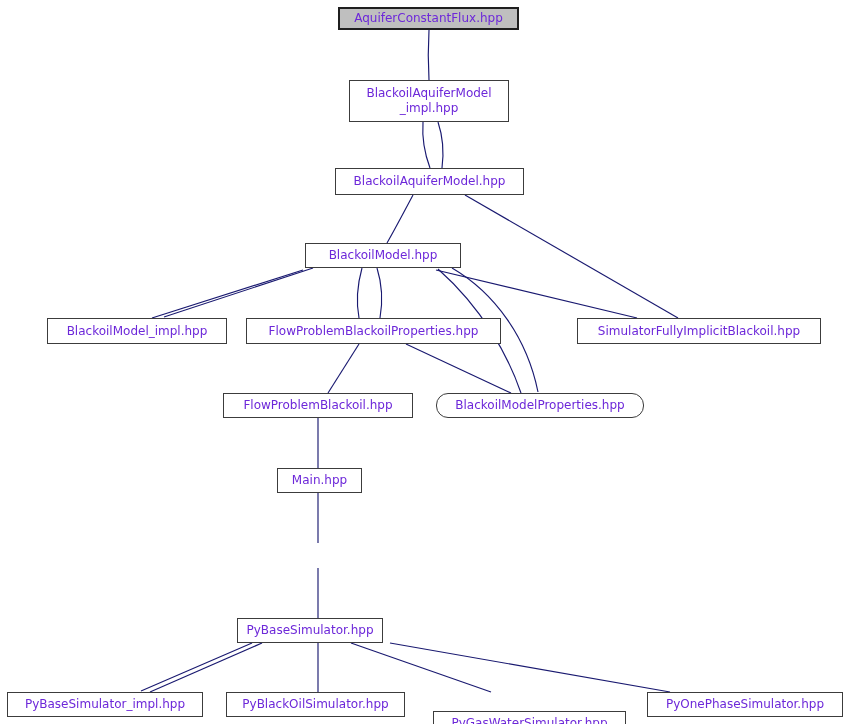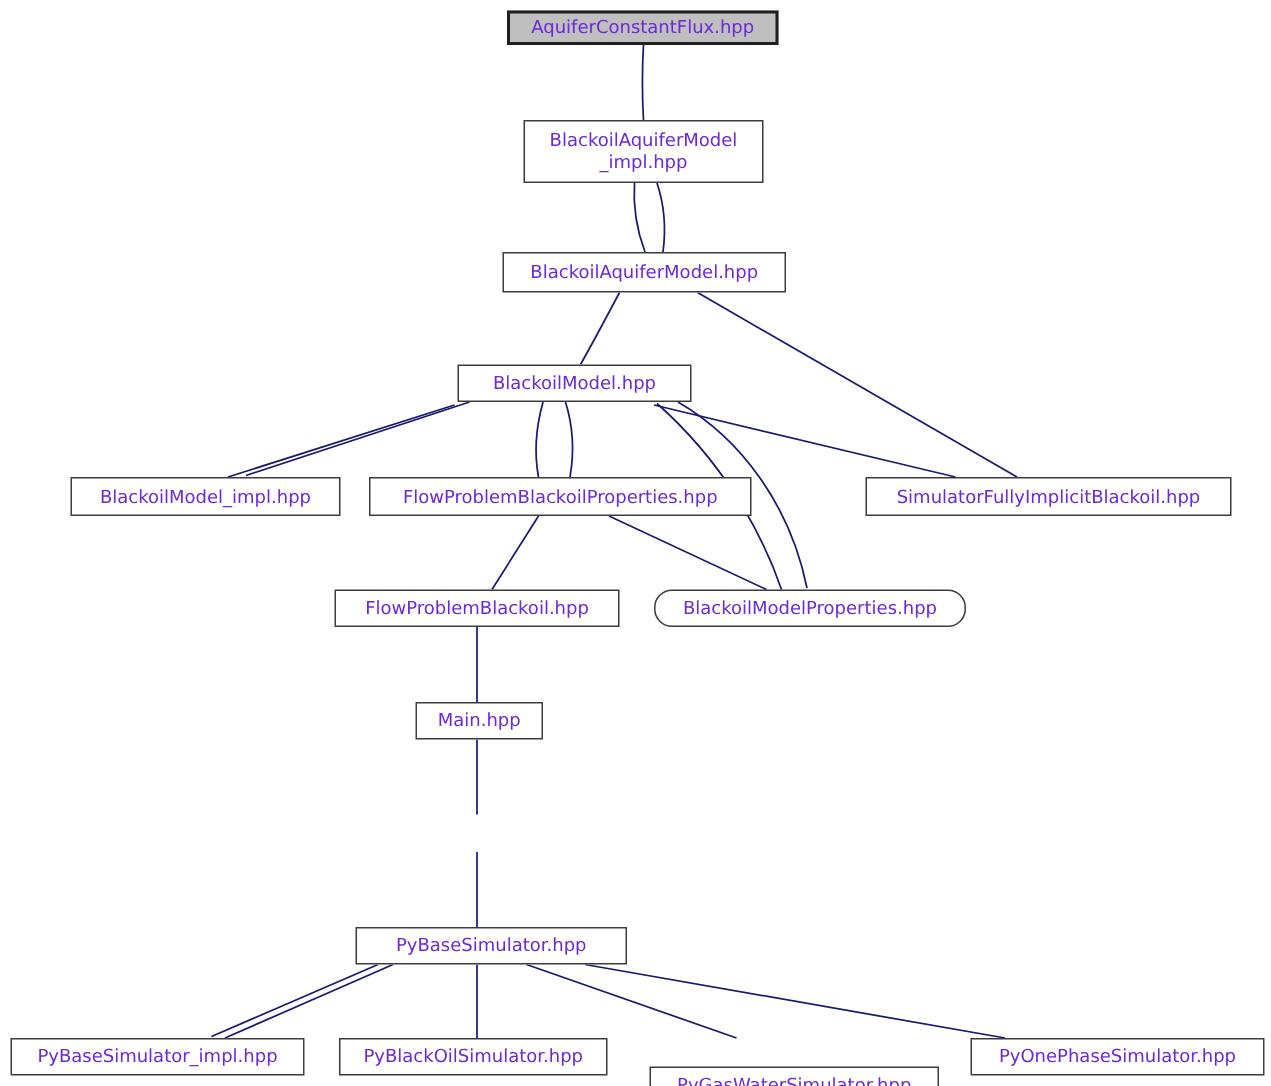--- a/index.html
+++ b/index.html
@@ -105,21 +105,21 @@
     </div>
     <div class="node" style="left: 223px; top: 393px; width: 190px; height: 25px; justify-content: center;">
       <span>FlowProblemBlackoil.hpp</span>
     </div>
     <div class="node" style="left: 436px; top: 393px; width: 208px; height: 25px; border-radius: 12px;">
       <span>BlackoilModelProperties.hpp</span>
     </div>
     <div class="node" style="left: 277px; top: 468px; width: 85px; height: 25px;">
       <span>Main.hpp</span>
     </div>
-    <div class="node" style="left: 237px; top: 618px; width: 181px; height: 25px;">
+    <div class="node" style="left: 237px; top: 618px; width: 146px; height: 25px;">
       <span>PyBaseSimulator.hpp</span>
     </div>
     <div class="node" style="left: 7px; top: 692px; width: 196px; height: 25px;">
       <span>PyBaseSimulator_impl.hpp</span>
     </div>
     <div class="node" style="left: 226px; top: 692px; width: 179px; height: 25px;">
       <span>PyBlackOilSimulator.hpp</span>
     </div>
     <div class="node" style="left: 433px; top: 711px; width: 193px; height: 25px;">
       <span>PyGasWaterSimulator.hpp</span>

